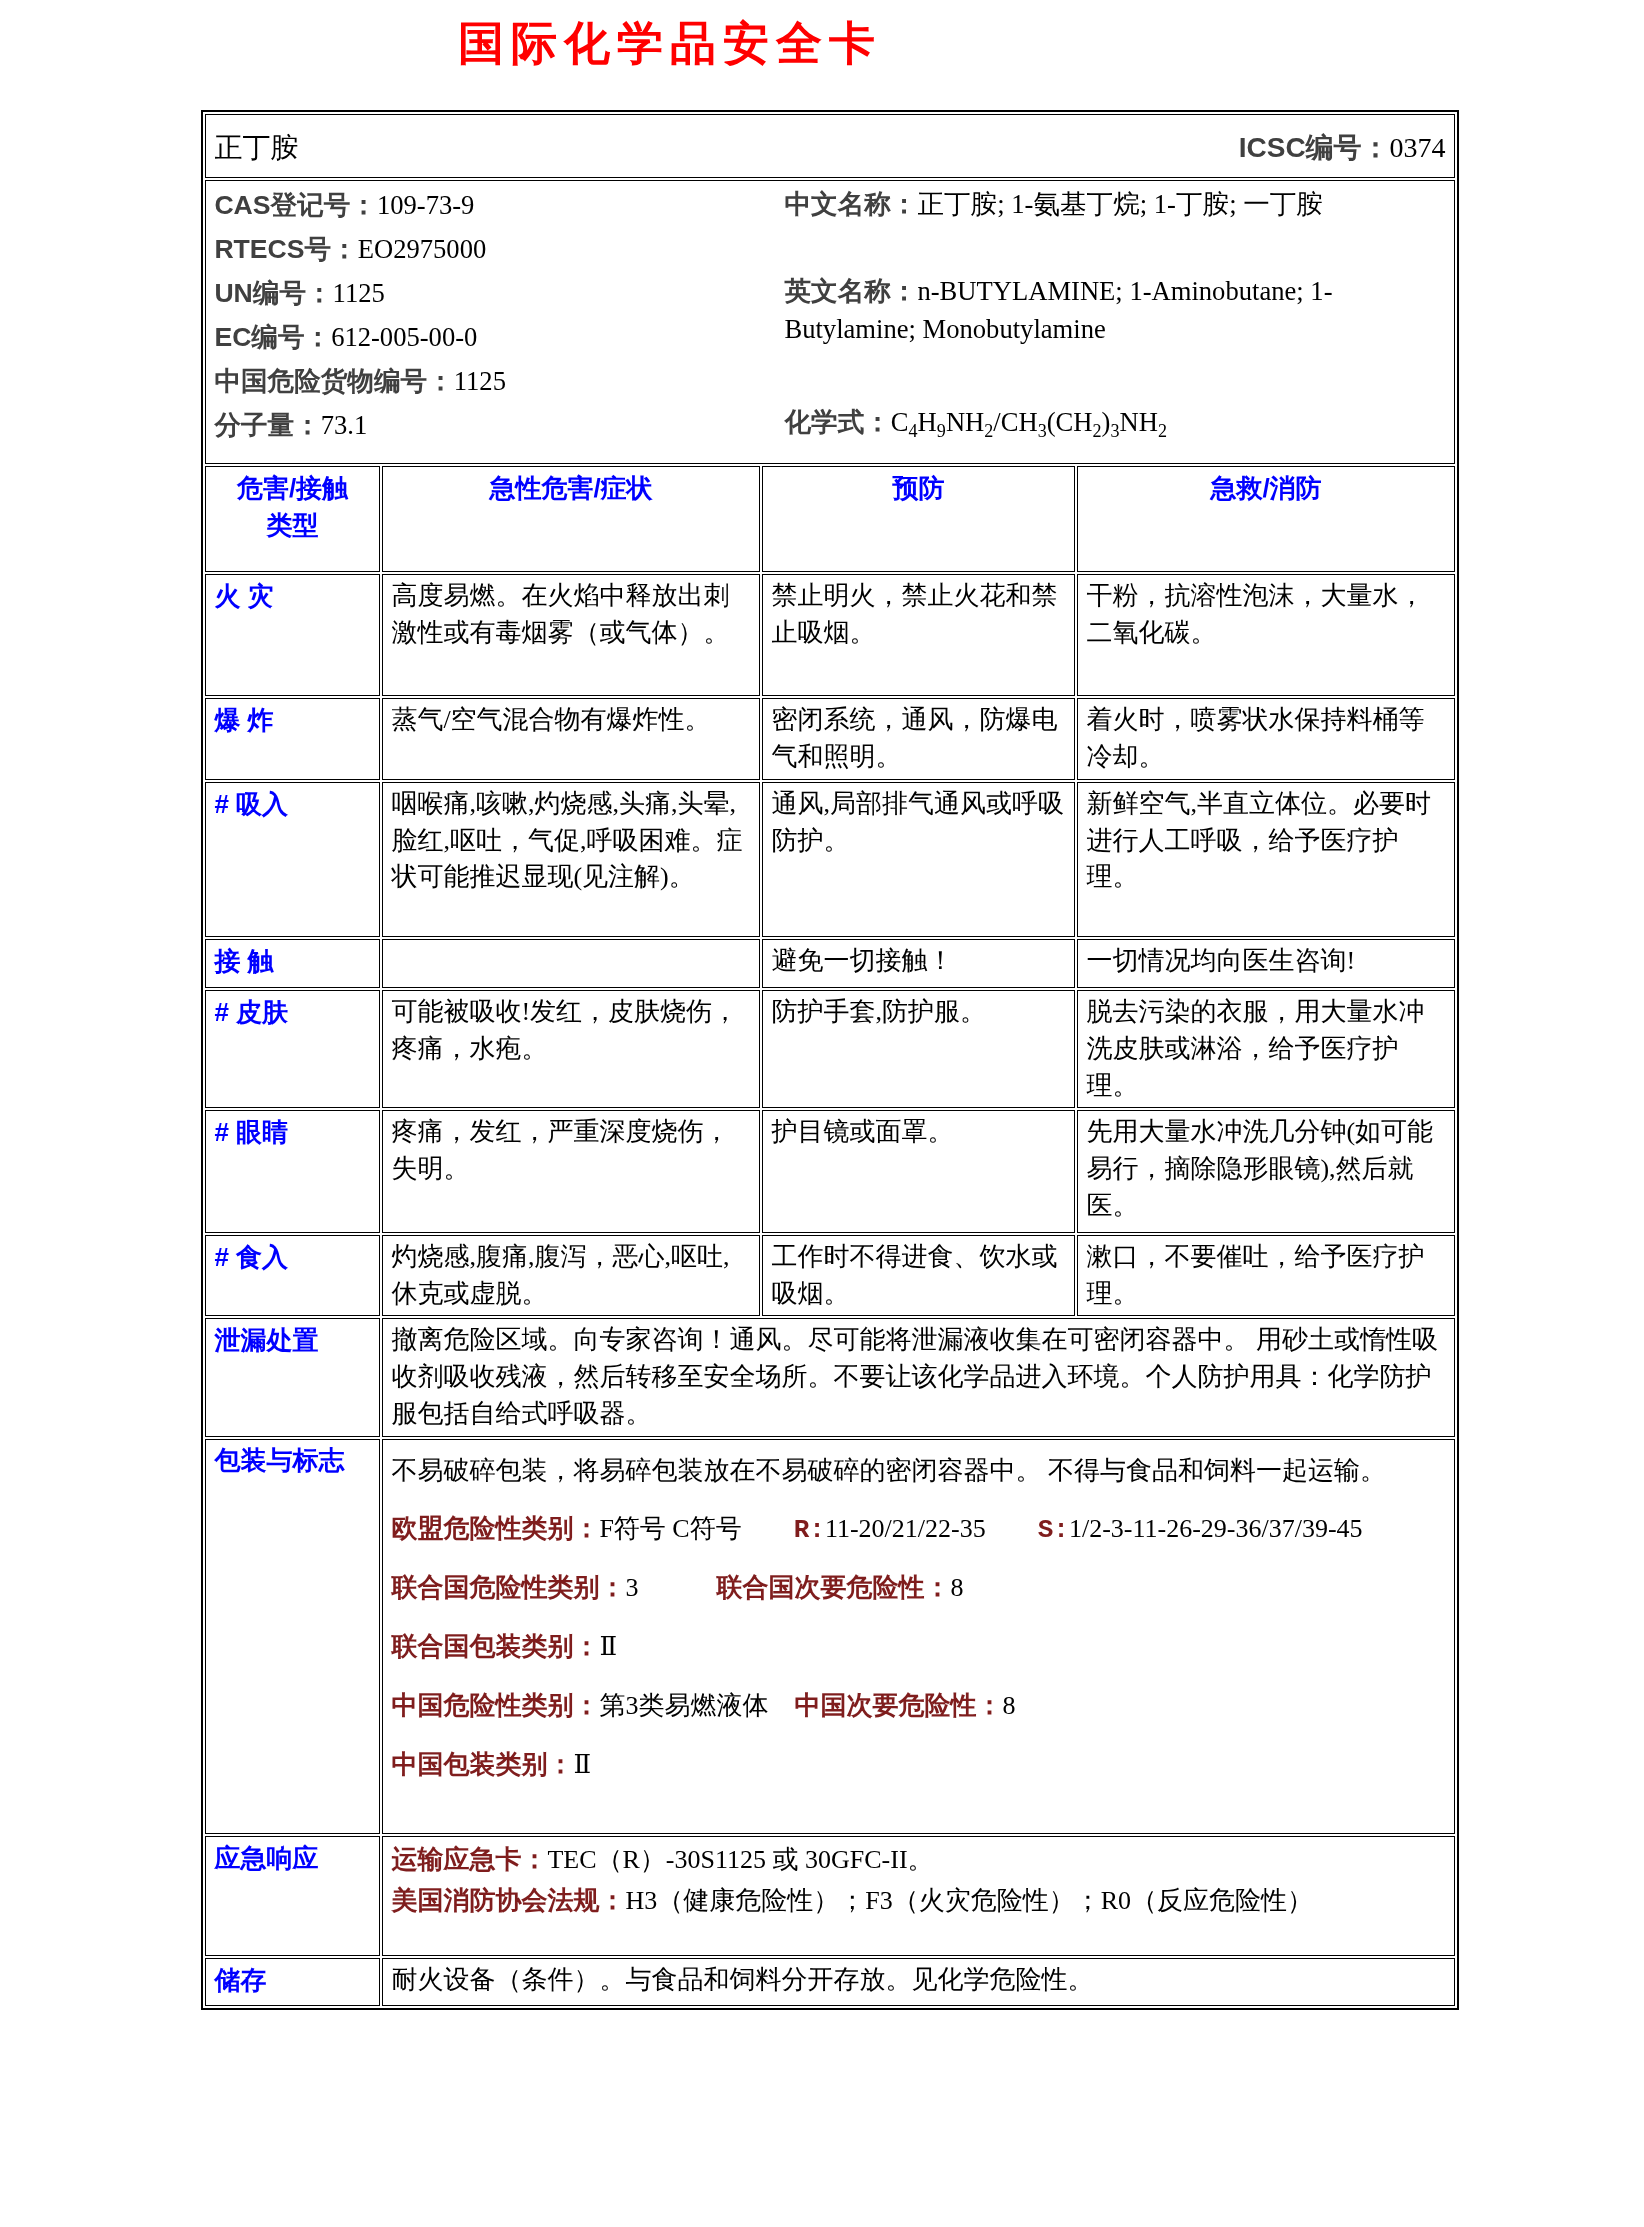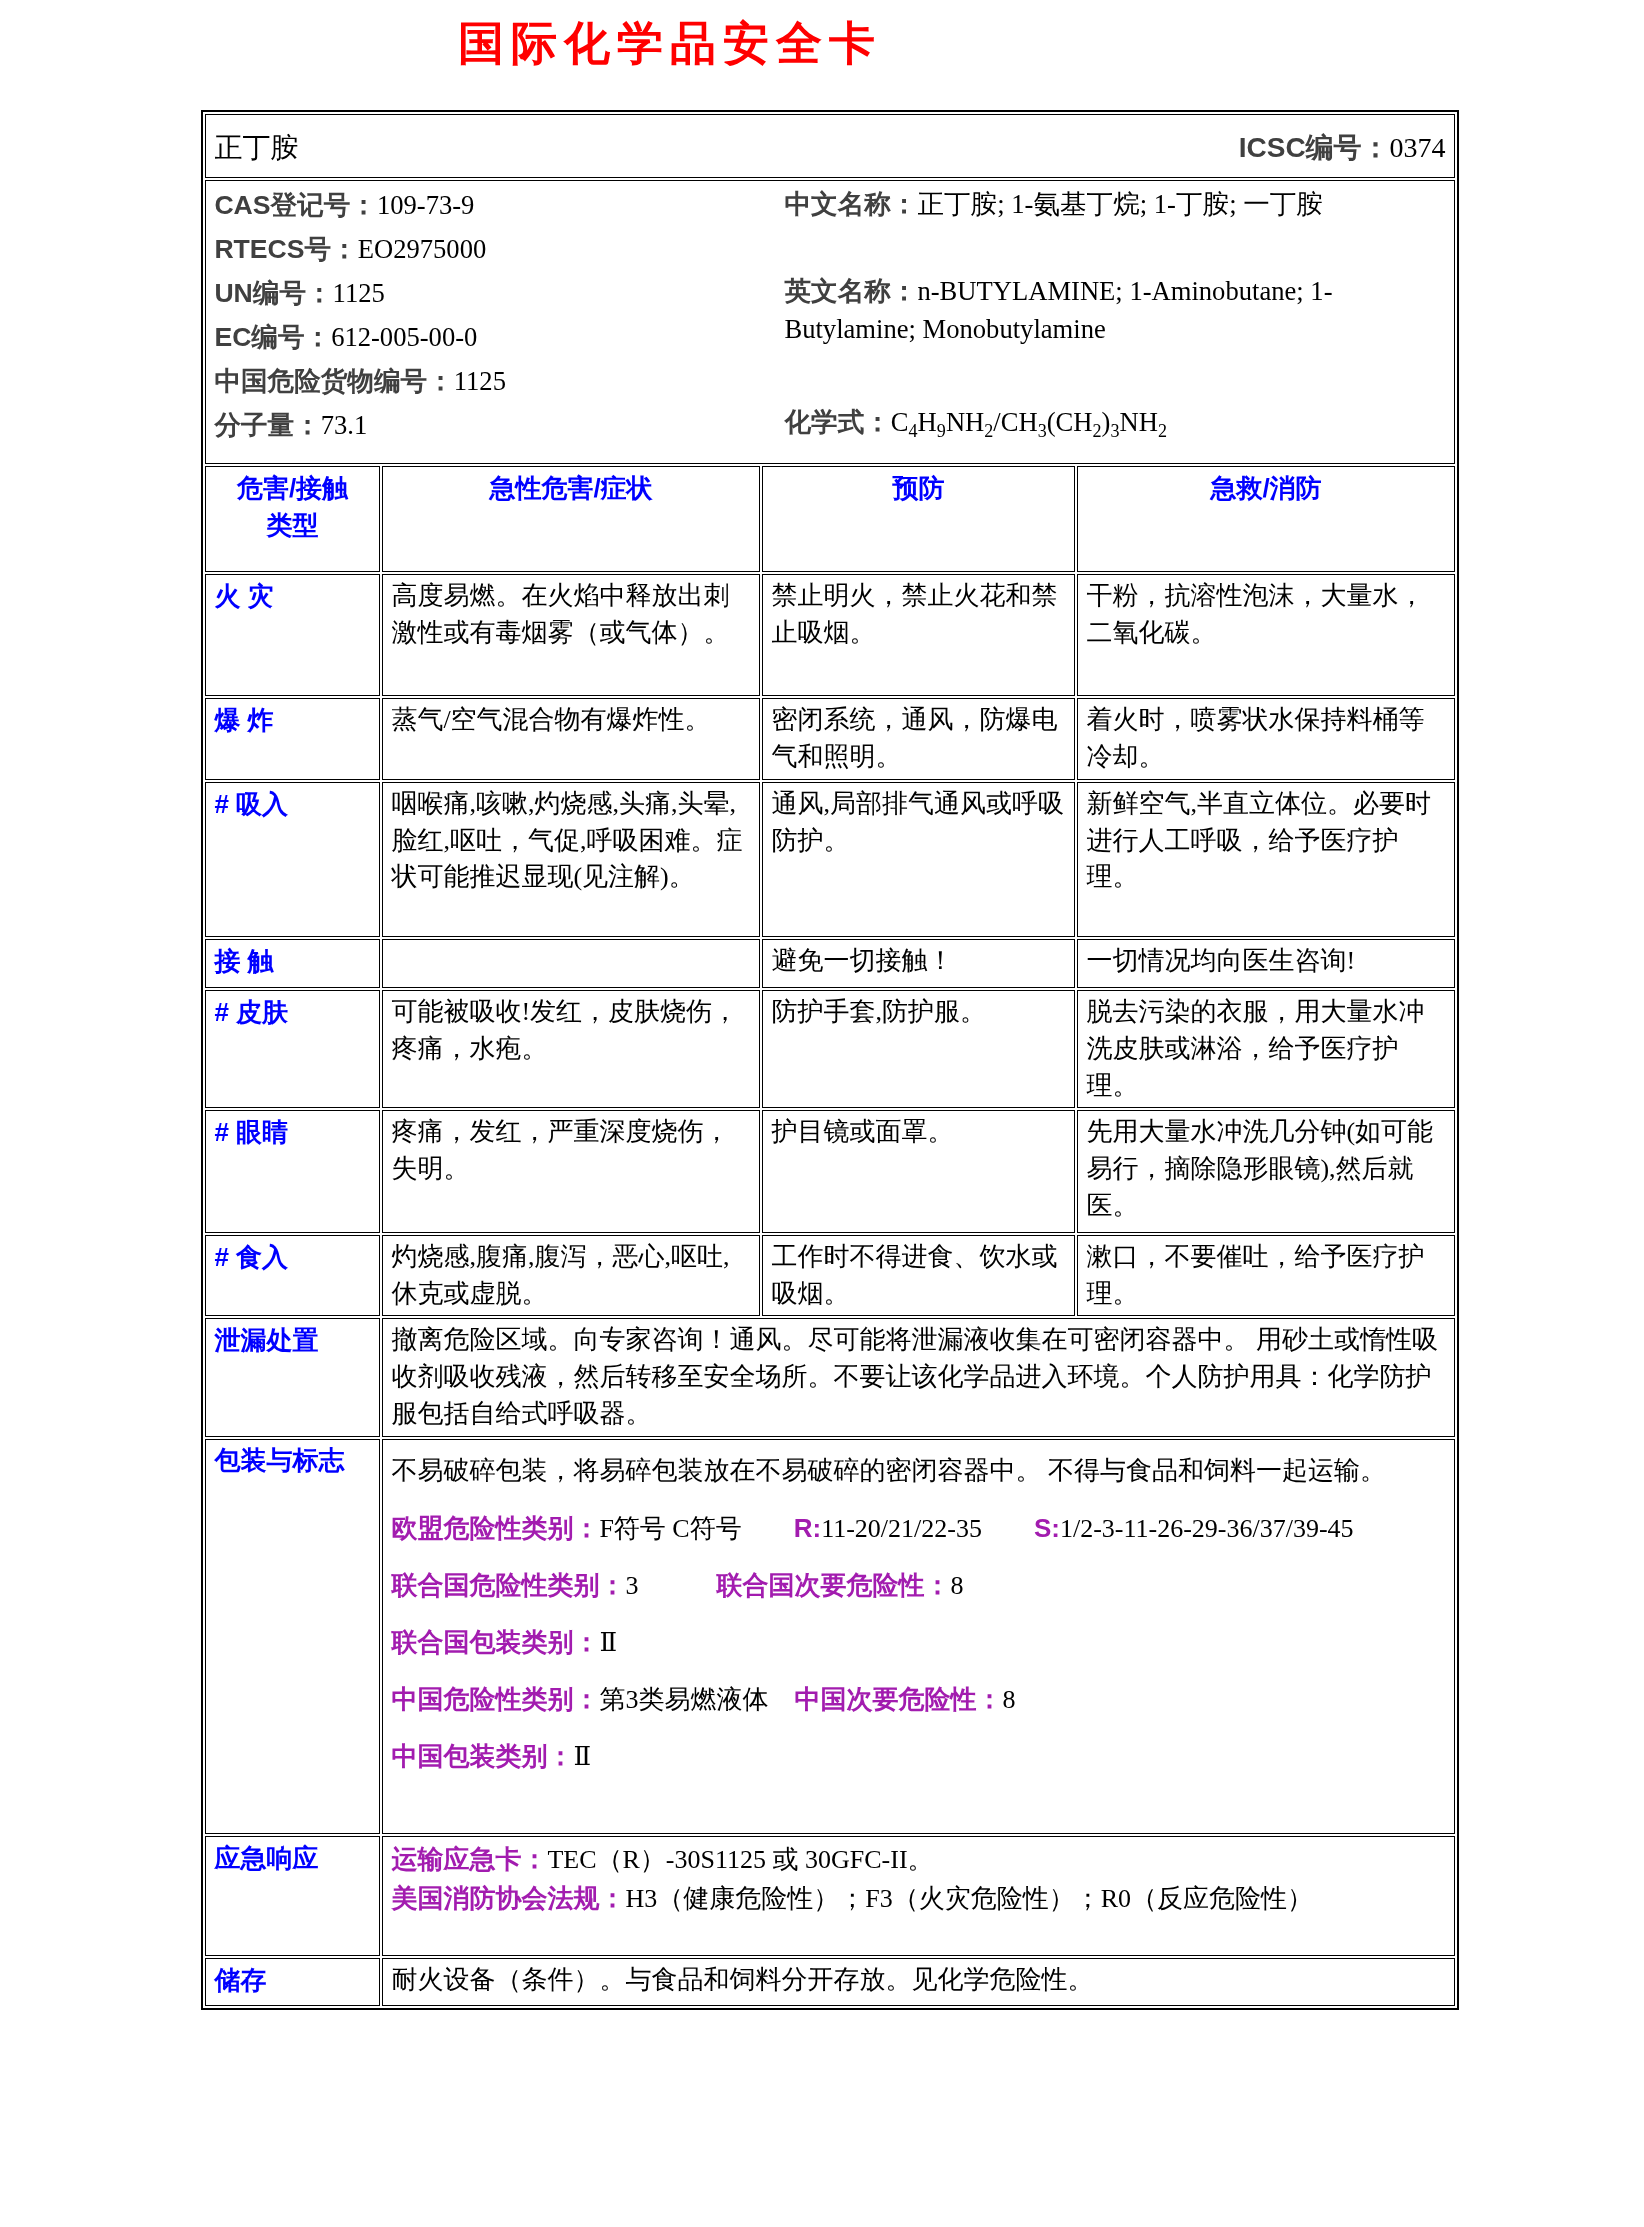--- a/index.html
+++ b/index.html
@@ -20,21 +20,21 @@
   table.card td{
     border:1.4px solid #000;padding:2.8px 8.4px;vertical-align:top;
     font-size:26px;line-height:1.42;word-break:break-word;
   }
   .blue{
     color:#404040;font-weight:bold;
     font-family:"Liberation Sans","DejaVu Sans",sans-serif;
   }
   .seg{white-space:pre-wrap;}
   .seg sub{font-size:0.68em;}
-  .seg .seg-blue{color:#a21caf;font-weight:bold;font-family:Liberation Sans, sans-serif;}
+  .seg .seg-blue{color:#7f1d1d;font-weight:bold;font-family:Liberation Mono, monospace;}
   
   .head-flex{display:flex;justify-content:space-between;min-height:46px;margin-top:10px;}
   .head-flex .name{font-size:28px;}
   .head-flex .icsc{font-size:28px;}
   
   .id-cell{height:269px;}
   .id-flex{display:flex;}
   .id-left{width:45%;}
   .id-right{width:55%;}
   .id-line{line-height:44px;font-size:26.6px;}

